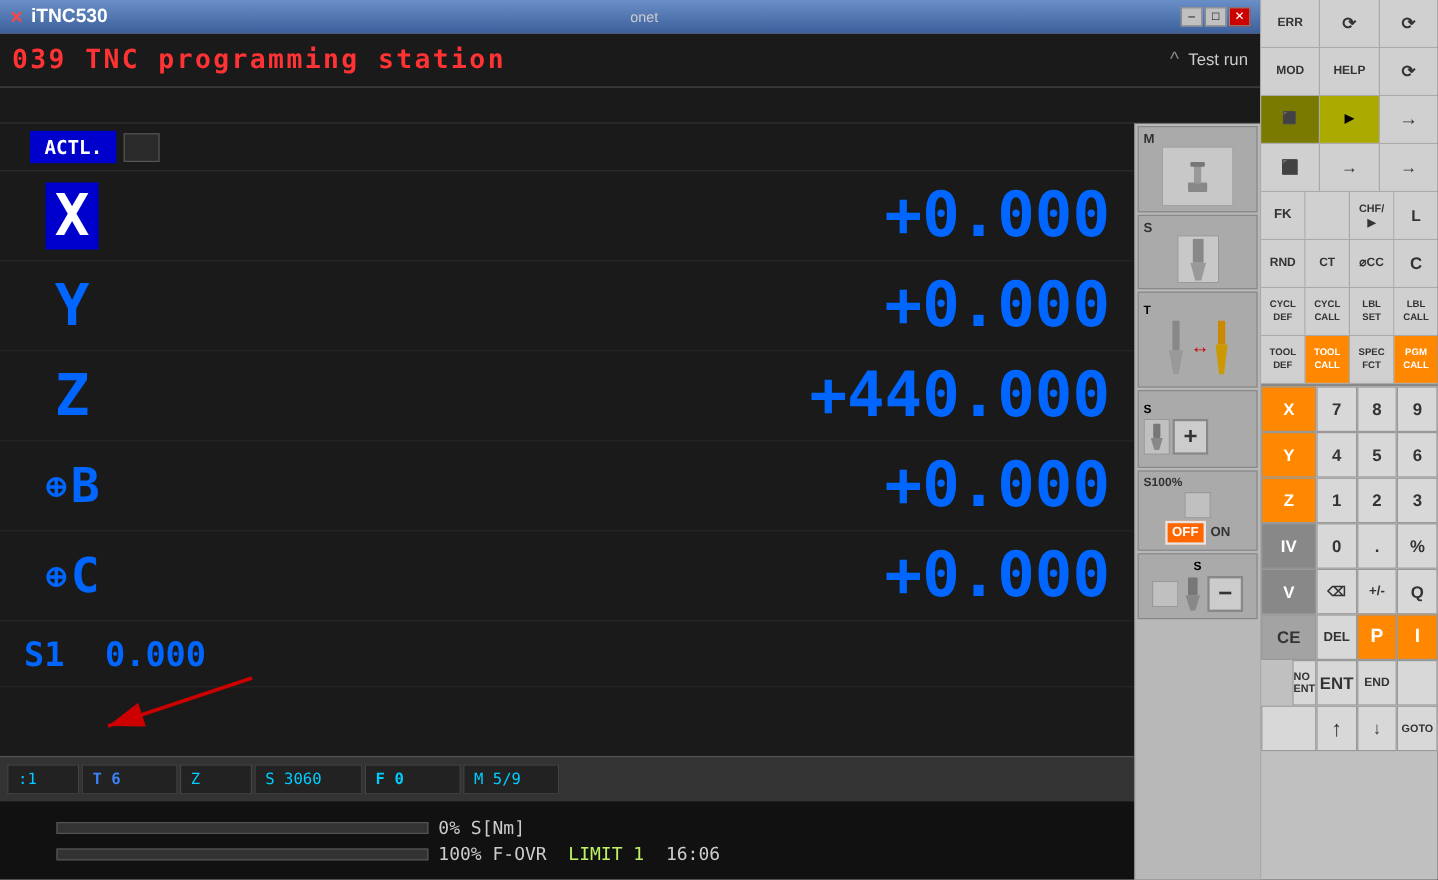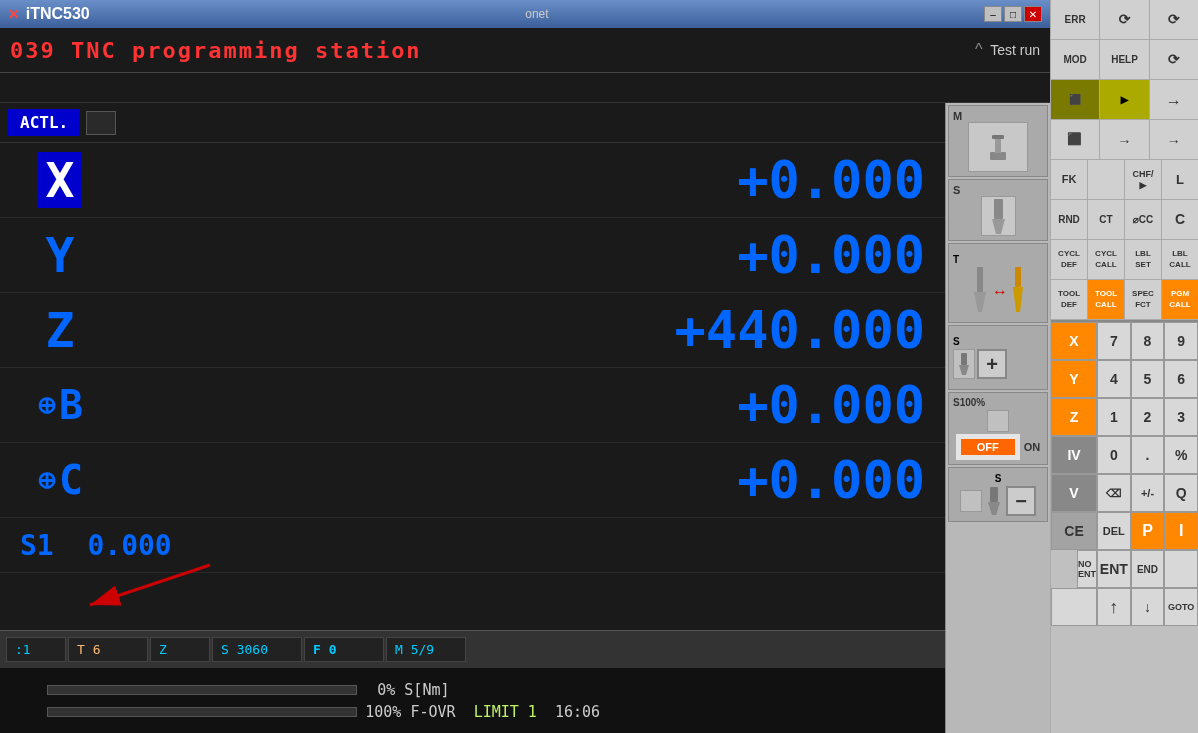--- a/index.html
+++ b/index.html
@@ -25,52 +25,52 @@
     .second-header { height: 30px; background: #1a1a1a; border-bottom: 1px solid #333; }
 
     
     .main-content { display: flex; flex: 1; }
 
     
     .display-panel { flex: 1; background: #1a1a1a; display: flex; flex-direction: column; }
 
     
     .actl-row { height: 40px; display: flex; align-items: center; padding: 4px 8px; background: #1a1a1a; border-bottom: 1px solid #333; }
-    .actl-label { background: #0000cc; color: white; font-size: 16px; font-weight: bold; padding: 4px 12px; font-family: monospace; }
+    .actl-label { background: #0000cc; color: white; font-size: 16px; font-weight: bold; padding: 4px 12px; font-family: monospace; margin-left: 17px; }
     .actl-box { width: 30px; height: 24px; border: 1px solid #555; background: #2a2a2a; margin-left: 6px; }
 
     
     .axis-row { height: 75px; display: flex; align-items: center; border-bottom: 1px solid #2a2a2a; background: #1a1a1a; }
     .axis-label-cell { width: 120px; display: flex; align-items: center; justify-content: center; }
     .axis-label { font-size: 48px; font-weight: bold; color: #0066ff; font-family: monospace; }
     .axis-label.selected { background: #0000cc; color: white; padding: 0 8px; }
     .axis-value { flex: 1; font-size: 52px; font-weight: bold; color: #0066ff; font-family: monospace; text-align: right; padding-right: 20px; }
 
     
     .s1-row { height: 55px; display: flex; align-items: center; padding: 0 20px; background: #1a1a1a; border-bottom: 1px solid #2a2a2a; }
     .s1-value { font-size: 28px; color: #0066ff; font-family: monospace; font-weight: bold; }
 
     
     .arrow-area { flex: 1; background: #1a1a1a; position: relative; }
 
     
     .status-bar { height: 38px; background: #333; display: flex; align-items: center; padding: 0 6px; gap: 2px; border-top: 1px solid #555; }
     .status-item { background: #222; color: #00ccff; font-size: 13px; font-family: monospace; padding: 4px 8px; border: 1px solid #444; min-width: 60px; }
-    .status-item.t6 { color: #fdba74; }
+    .status-item.t6 { color: #3b82f6; font-weight: bold; }
 
     
     .bottom-bar { height: 65px; background: #111; display: flex; flex-direction: column; justify-content: center; align-items: center; gap: 4px; }
-    .bottom-text1 { color: #cccccc; font-size: 15px; font-family: monospace; margin-left: 12px; }
+    .bottom-text1 { color: #cccccc; font-size: 15px; font-family: monospace; }
     .bottom-text2 { color: #cccccc; font-size: 15px; font-family: monospace; }
     .limit-text { color: #bef264; }
     .time-text { color: #cccccc; }
     .plus-btn { width: 30px; height: 30px; background: #cccccc; border: 2px solid #888; font-size: 20px; font-weight: bold; color: #333; display: flex; align-items: center; justify-content: center; cursor: pointer; }
     .s100-section { width: 100%; background: #aaaaaa; border: 1px solid #888; padding: 4px; display: flex; flex-direction: column; align-items: center; gap: 2px; }
     .off-on-row { display: flex; gap: 4px; align-items: center; }
-    .off-btn { background: #ff6600; color: white; font-size: 11px; font-weight: bold; padding: 2px 16px; border: 5px solid #e5e5e5; min-width: 28px; text-align: center; }
+    .off-btn { background: #ff6600; color: white; font-size: 11px; font-weight: bold; padding: 2px 4px; border: 2px solid #e5e5e5; min-width: 28px; text-align: center; }
     .on-label { font-size: 11px; color: #333; font-weight: bold; }
     .s-bottom { width: 100%; background: #aaaaaa; border: 1px solid #888; padding: 4px; display: flex; align-items: center; justify-content: space-around; min-height: 55px; }
     .minus-btn { width: 30px; height: 30px; background: #cccccc; border: 2px solid #888; font-size: 20px; font-weight: bold; color: #333; display: flex; align-items: center; justify-content: center; cursor: pointer; }
 
     
     .button-panel { width: 148px; height: 733px; background: #c0c0c0; display: flex; flex-direction: column; border-left: 1px solid #aaa; }
     .btn-row { display: flex; height: 40px; border-bottom: 1px solid #aaa; }
     .btn-cell { flex: 1; display: flex; align-items: center; justify-content: center; border-right: 1px solid #aaa; cursor: pointer; font-size: 10px; font-weight: bold; color: #333; background: #d0d0d0; text-align: center; line-height: 1.2; }
     .btn-cell:last-child { border-right: none; }
     .btn-cell.orange { background: #ff8800; color: white; }

